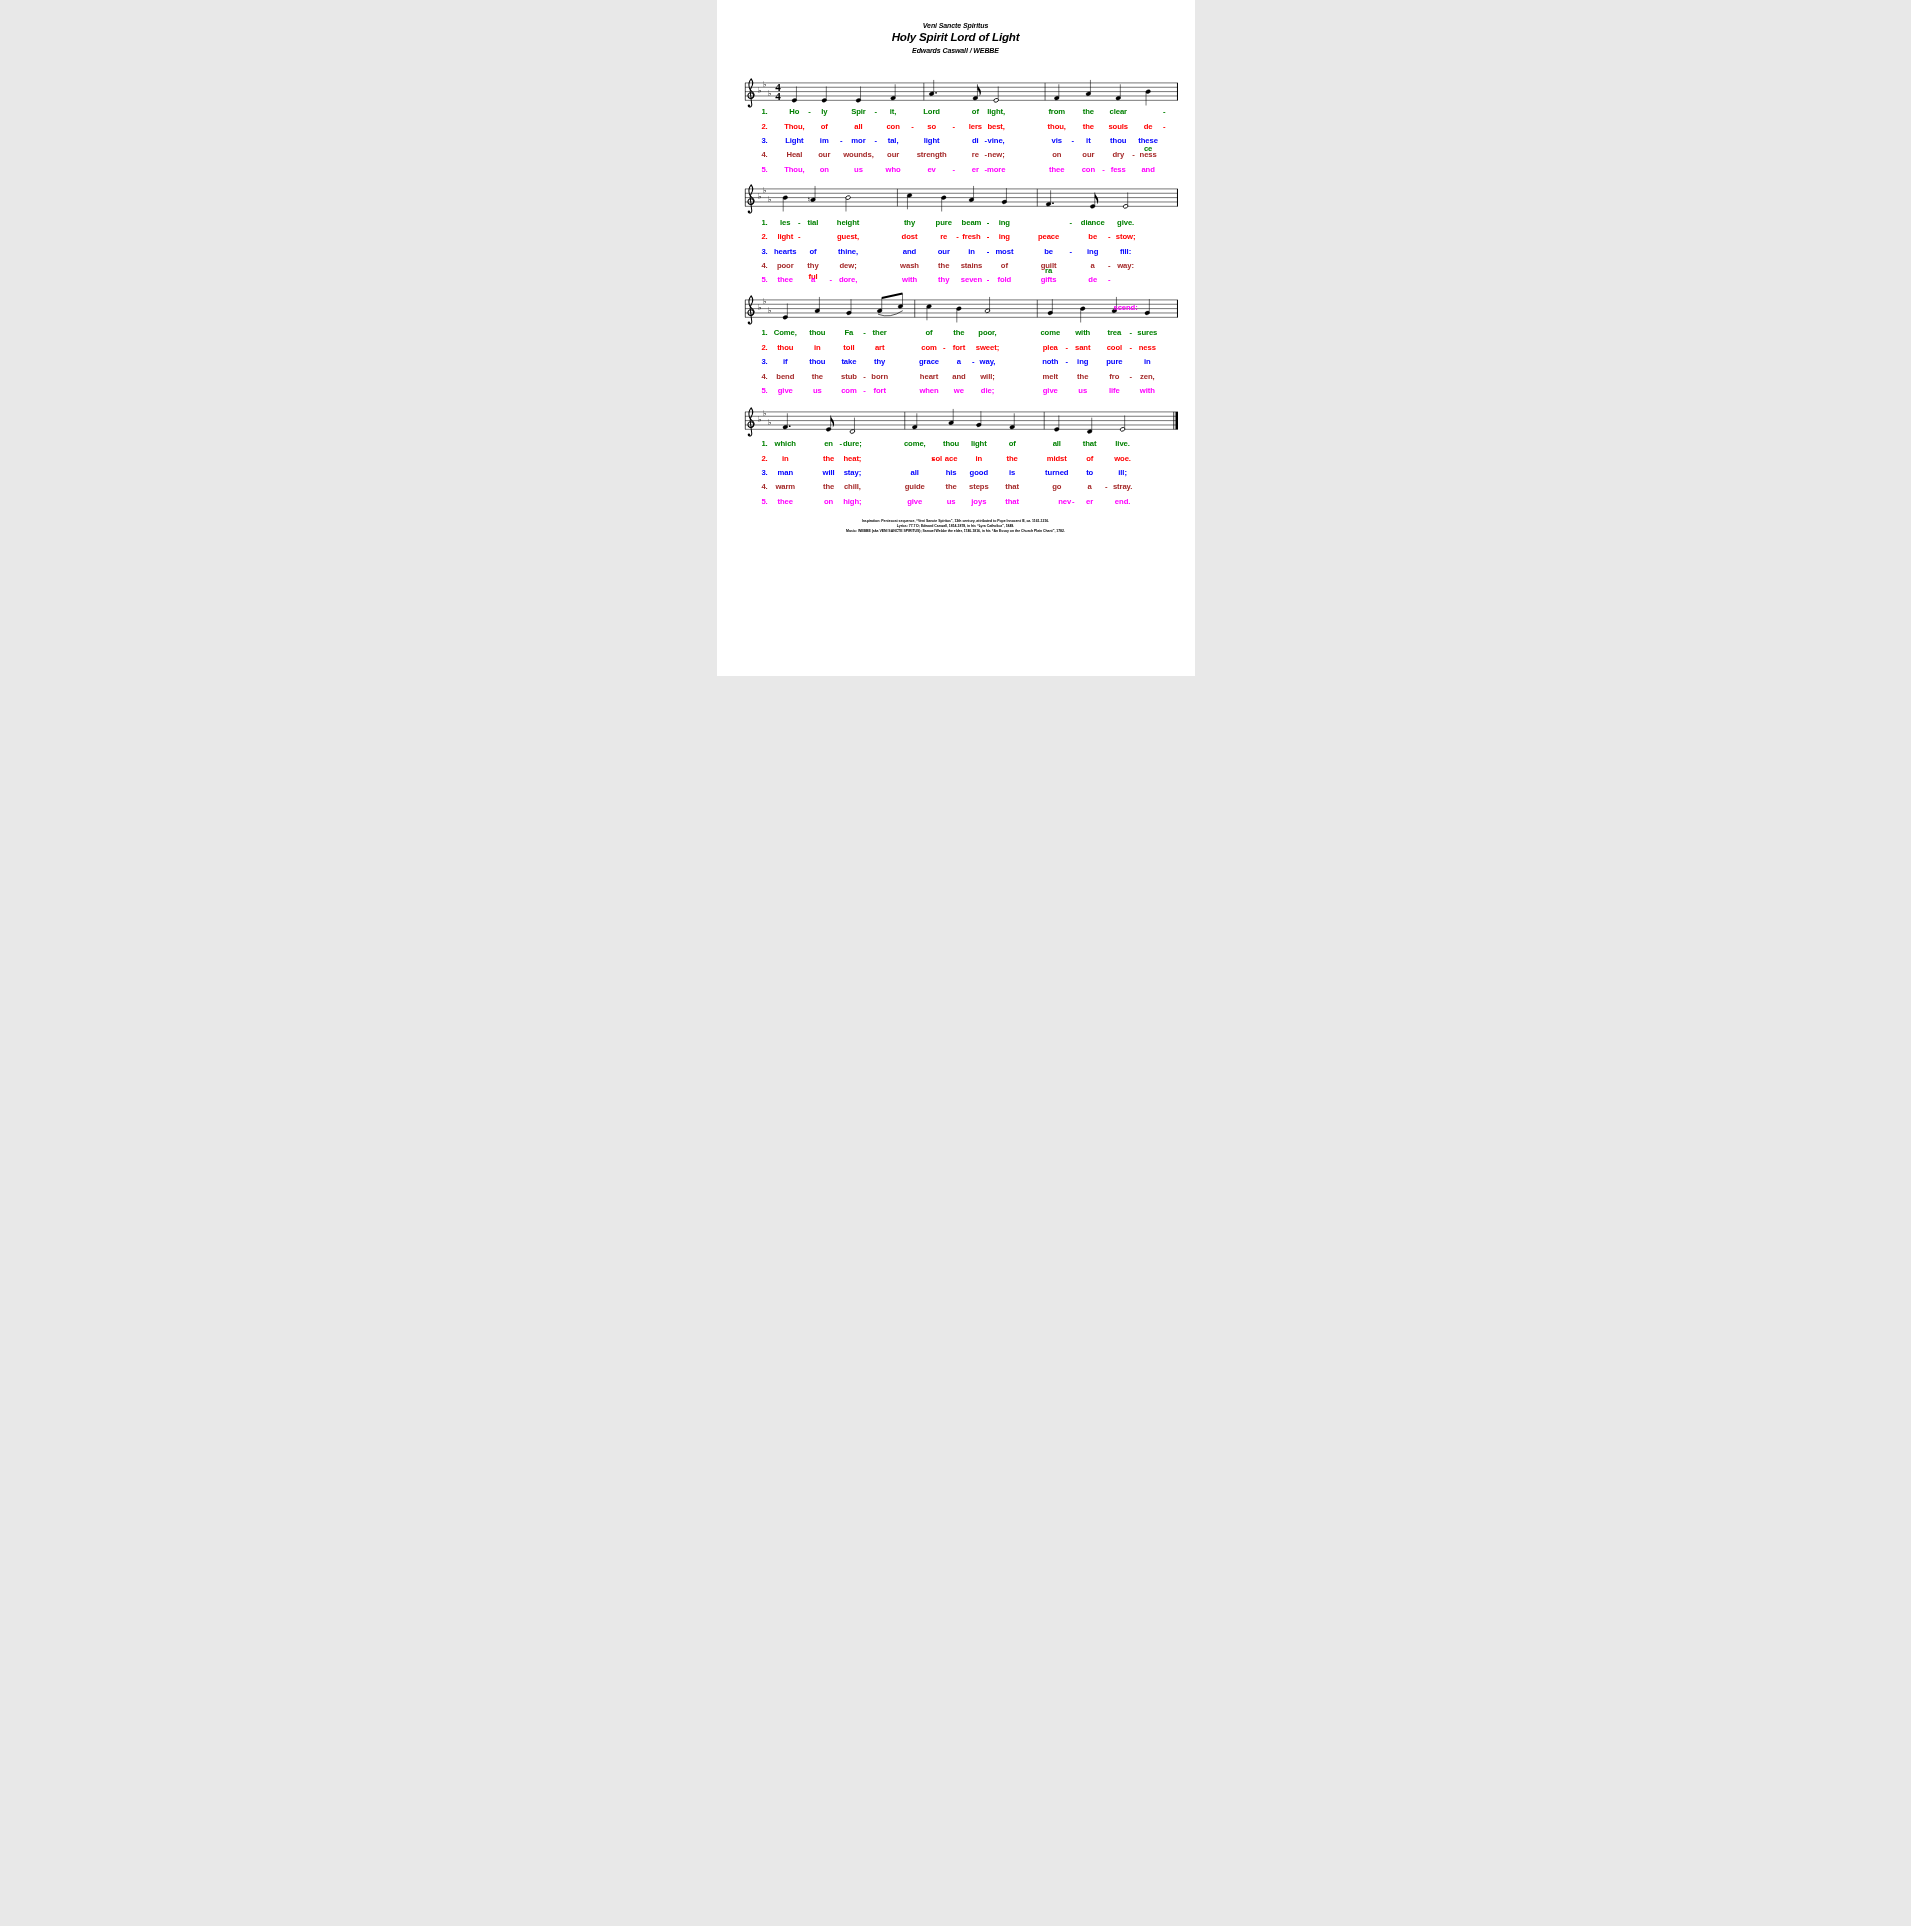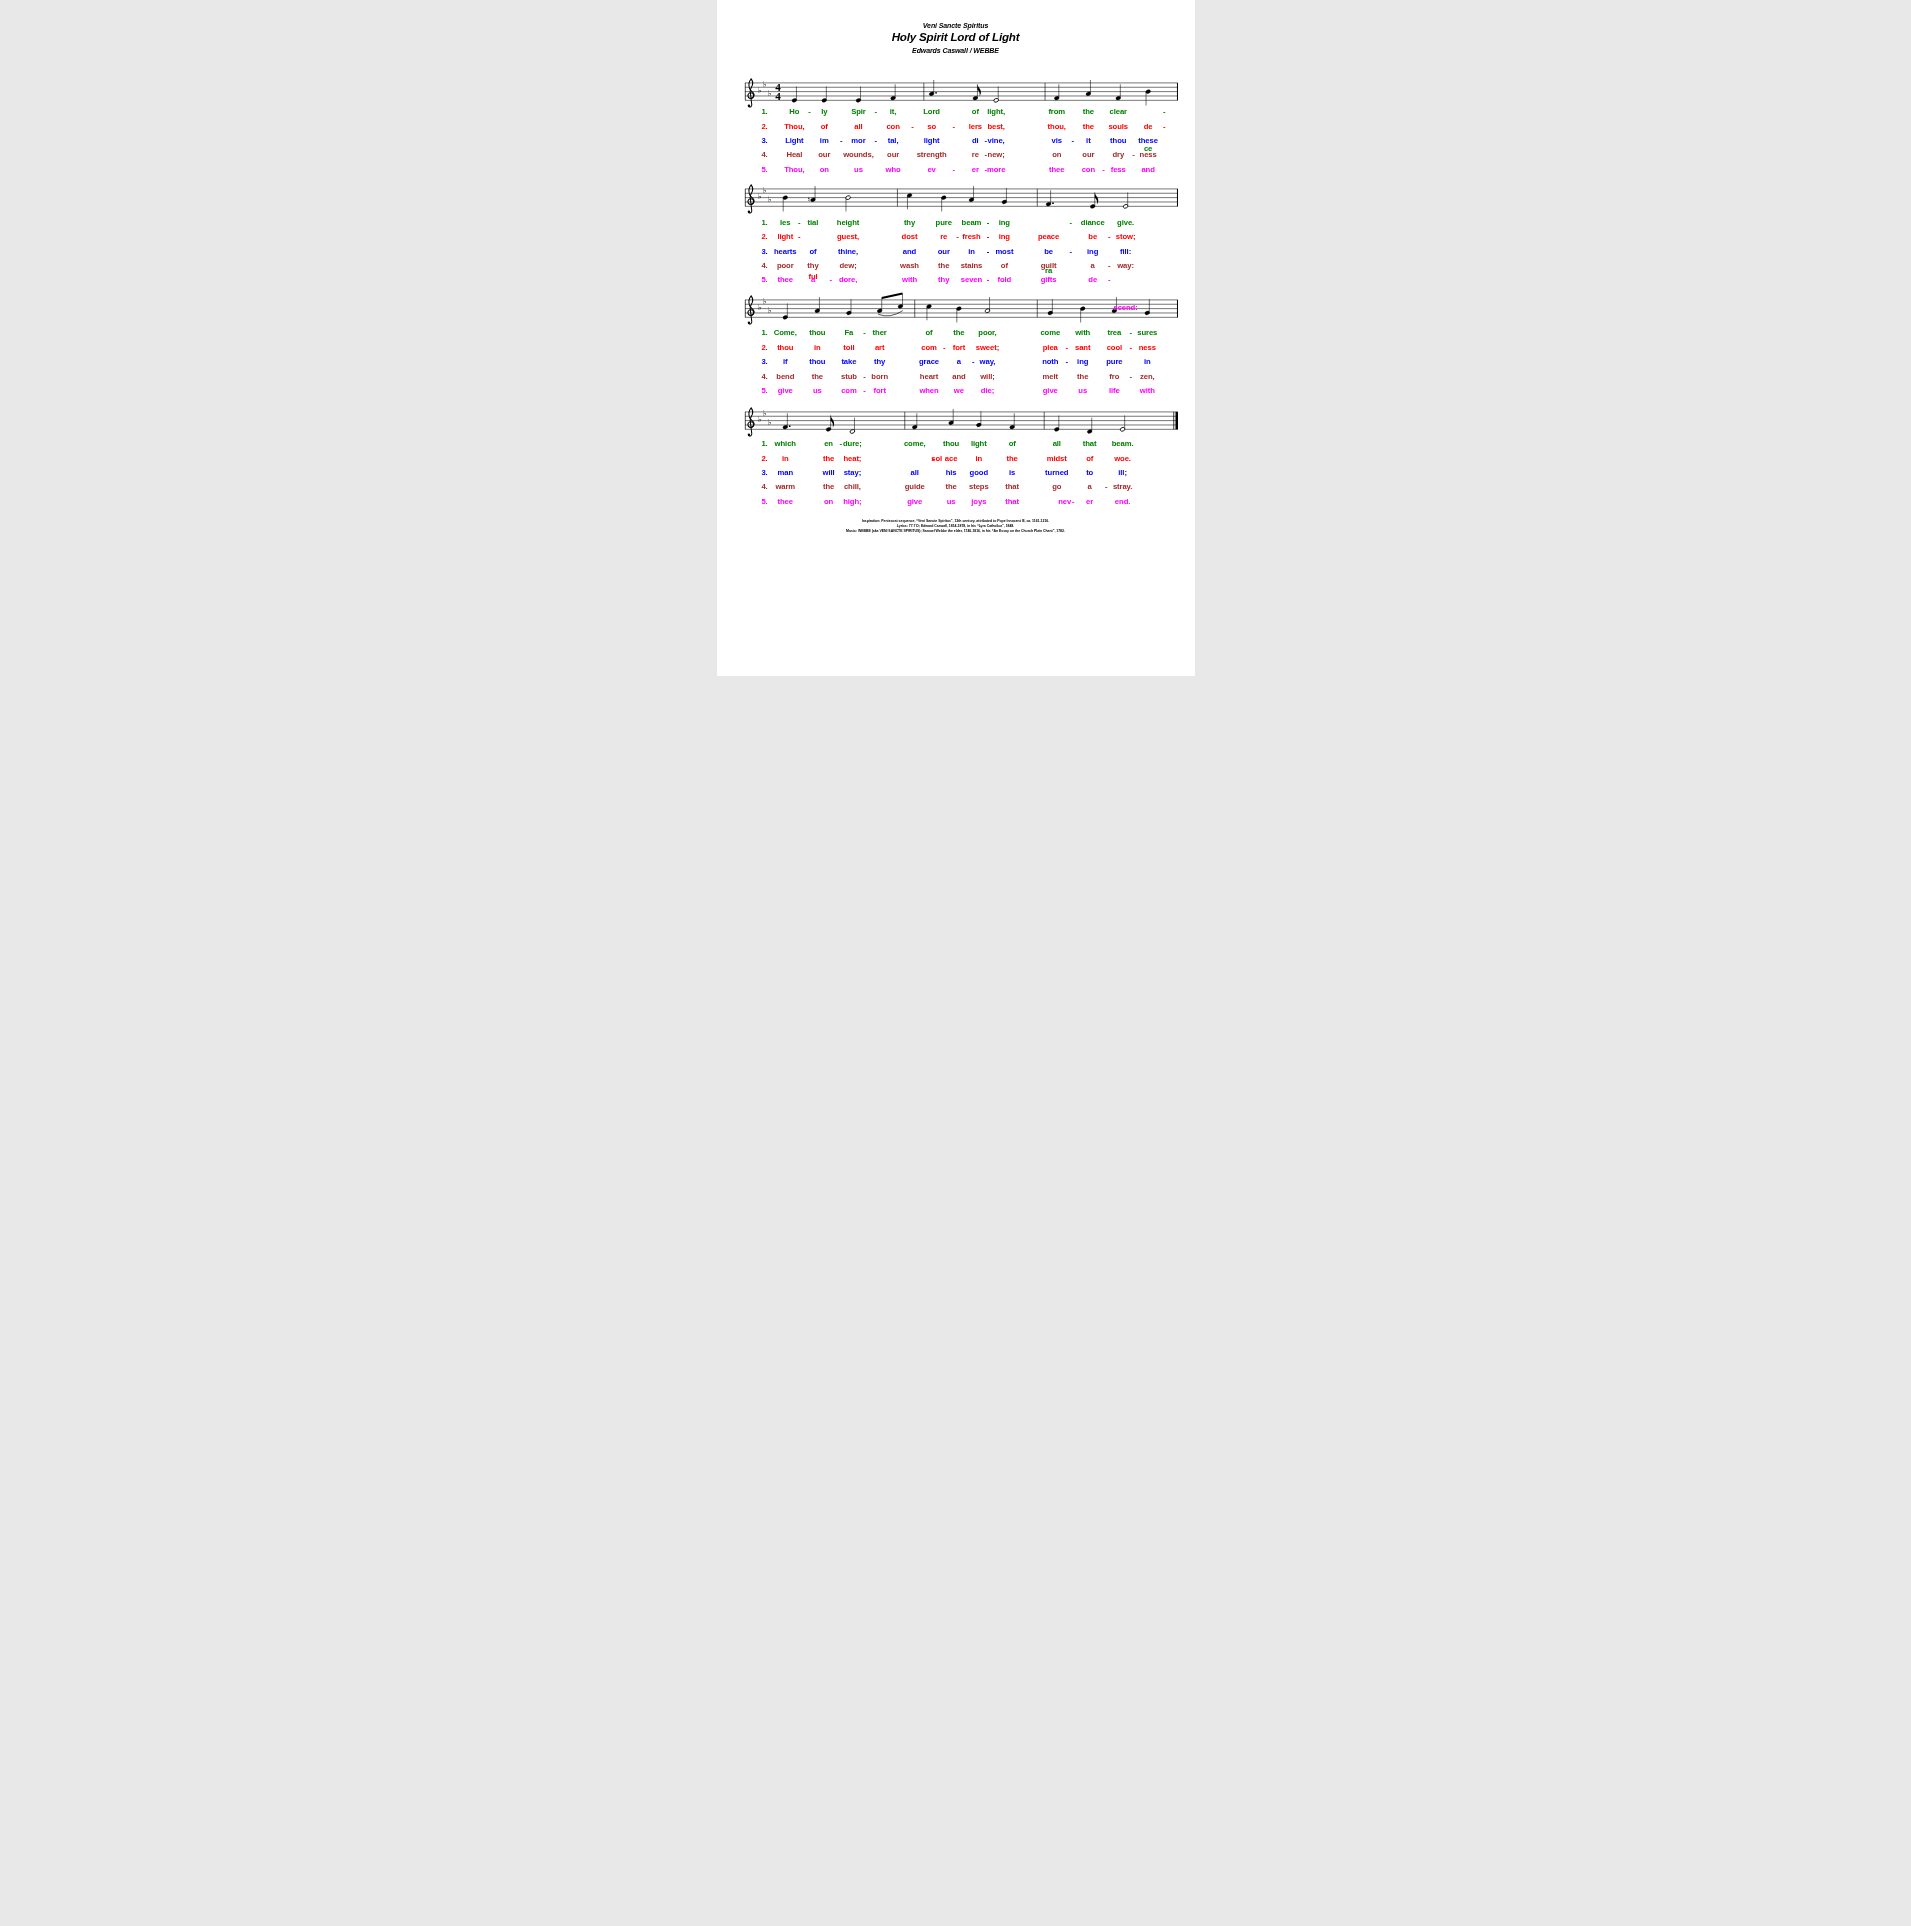--- a/index.html
+++ b/index.html
@@ -540,21 +540,21 @@
         <span style="left: 9.3%;">which</span>
         <span style="left: 19.3%;">en</span>
         <span style="left: 22.1%;">-</span>
         <span style="left: 24.8%;">dure;</span>
         <span style="left: 39.2%;">come,</span>
         <span style="left: 47.6%;">thou</span>
         <span style="left: 54%;">light</span>
         <span style="left: 61.7%;">of</span>
         <span style="left: 72%;">all</span>
         <span style="left: 79.6%;">that</span>
-        <span style="left: 87.2%;">beam.</span>
+        <span style="left: 87.2%;">live.</span>
       </div>
       <div class="lyric-row" style="top: 454px; color: rgb(255, 0, 0);">
         <span style="left: 4.5%;">2.</span>
         <span style="left: 9.3%;">in</span>
         <span style="left: 19.3%;">the</span>
         <span style="left: 24.8%;">heat;</span>
         <span style="left: 39.2%; margin-left: 22px;">sol</span>
         <span style="left: 43.4%;">-</span>
         <span style="left: 47.6%;">ace</span>
         <span style="left: 54%;">in</span>

